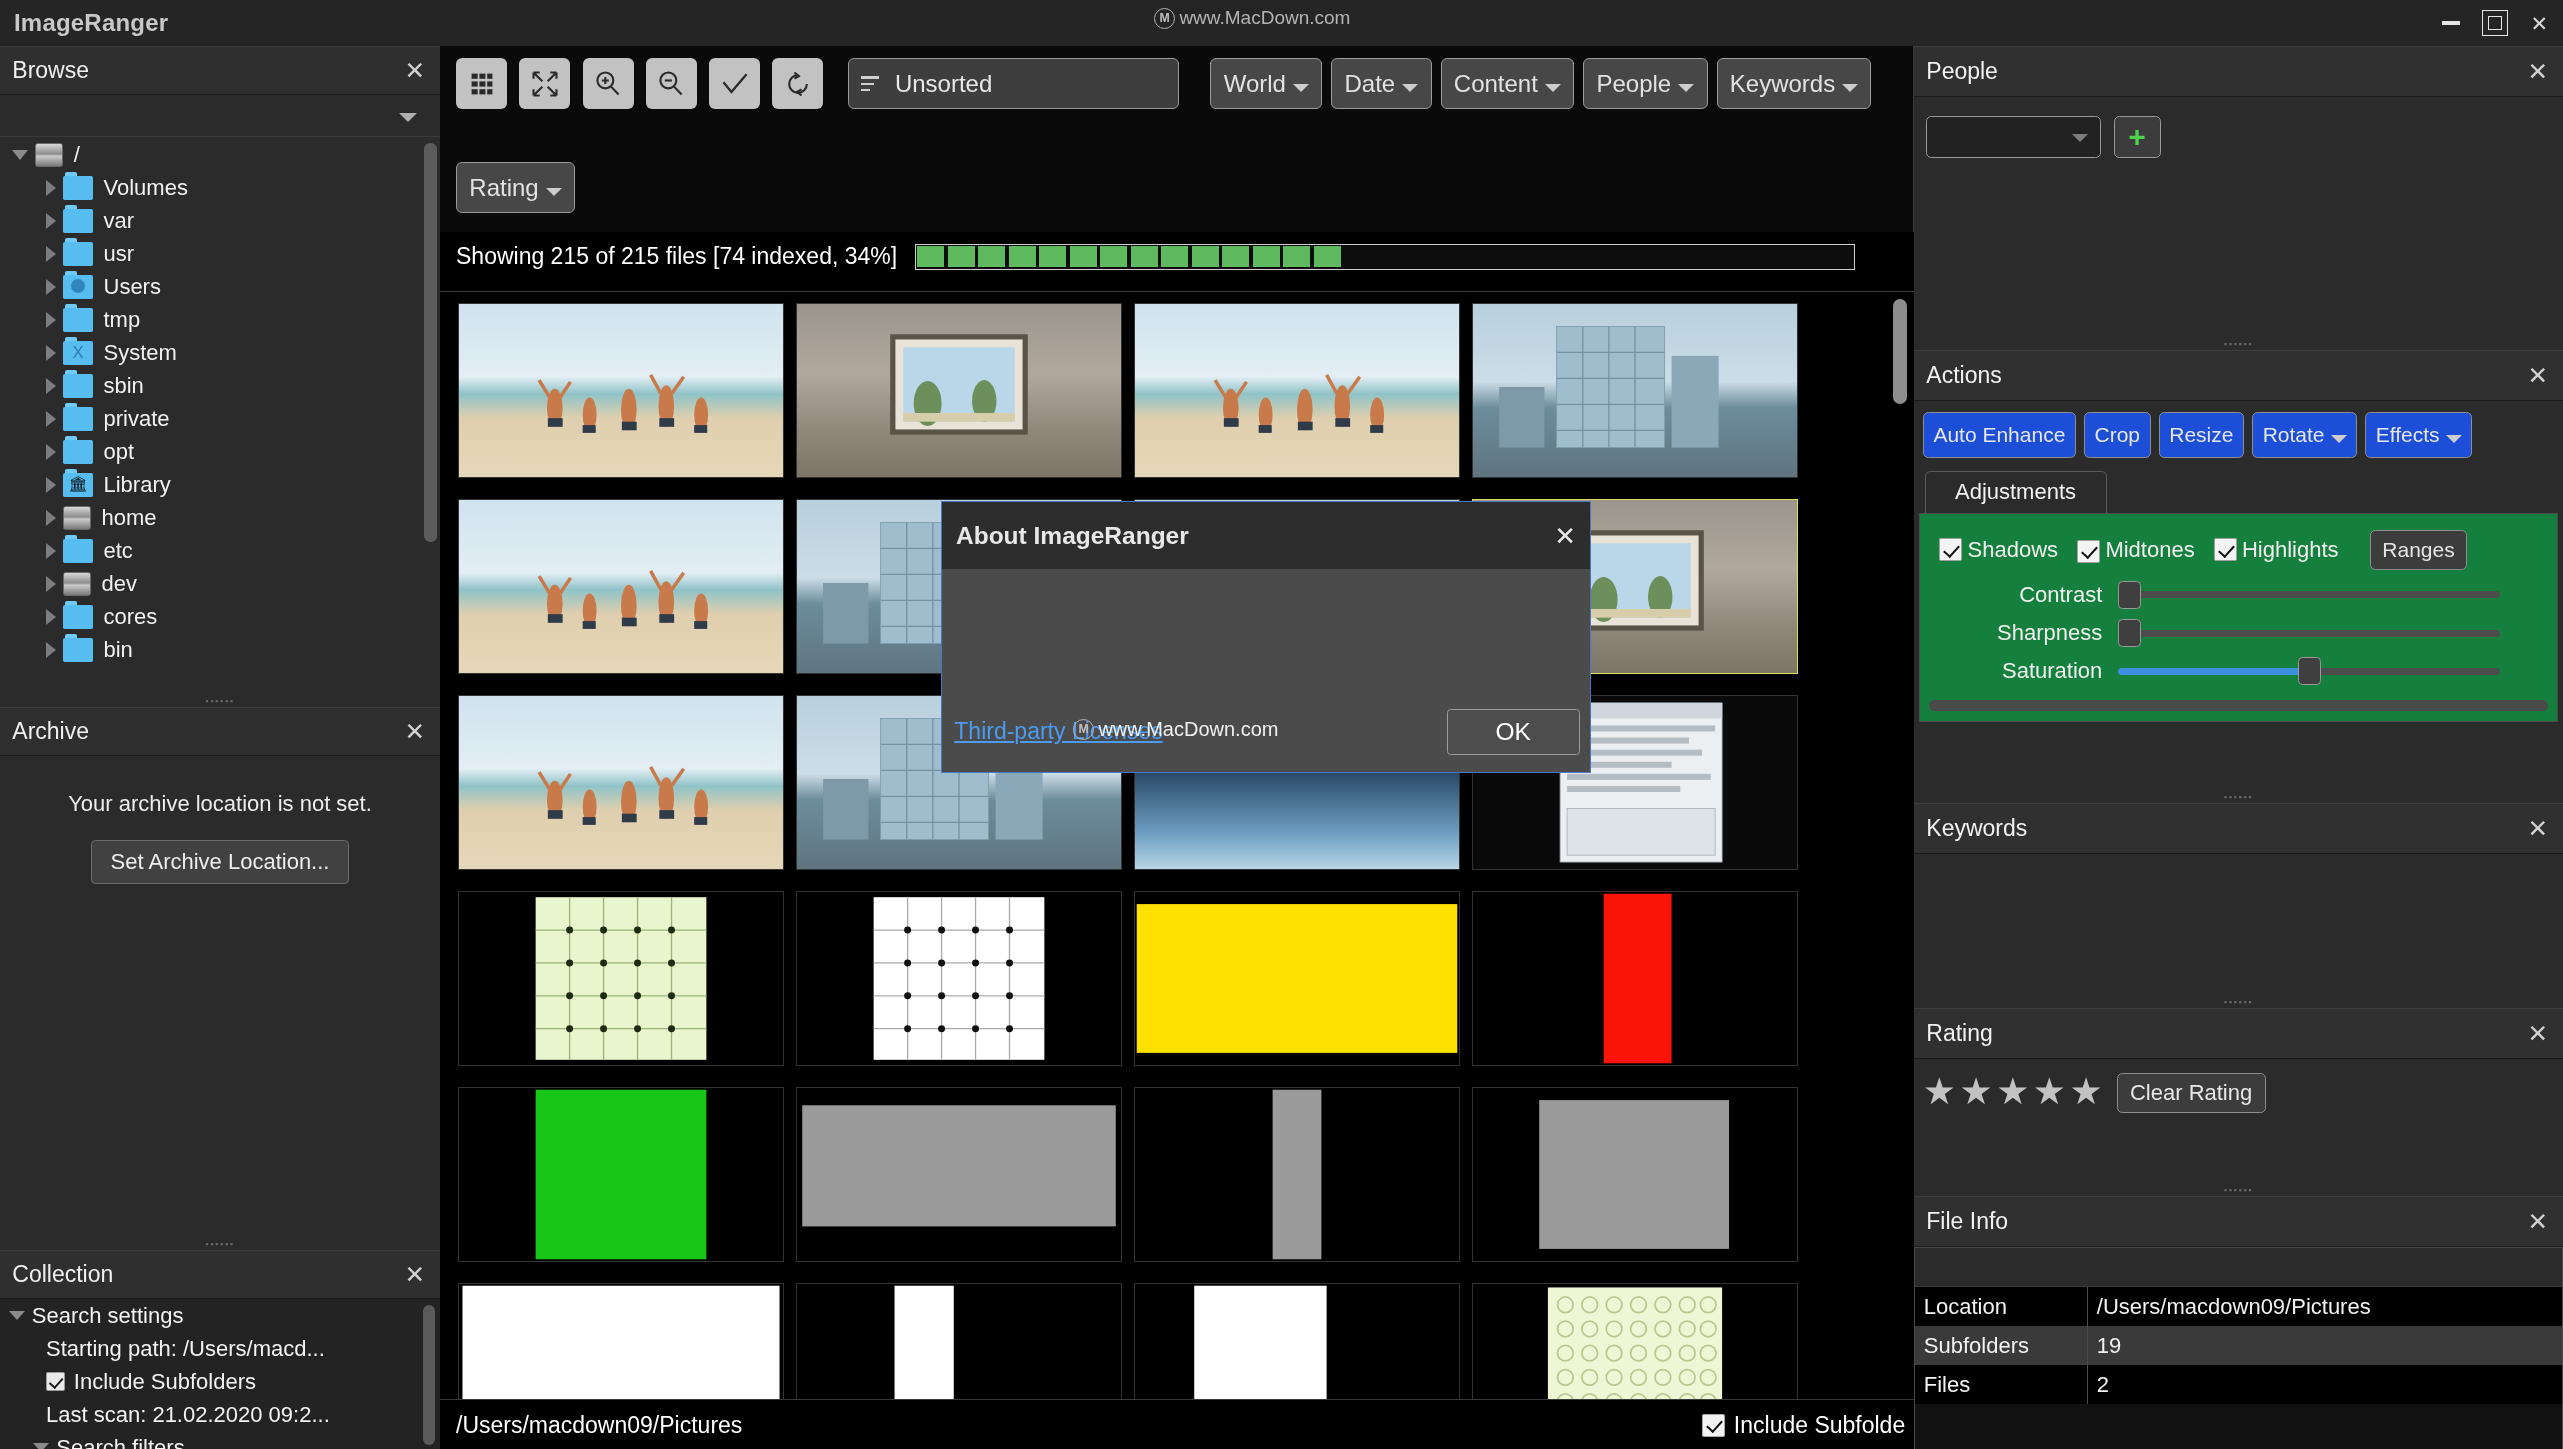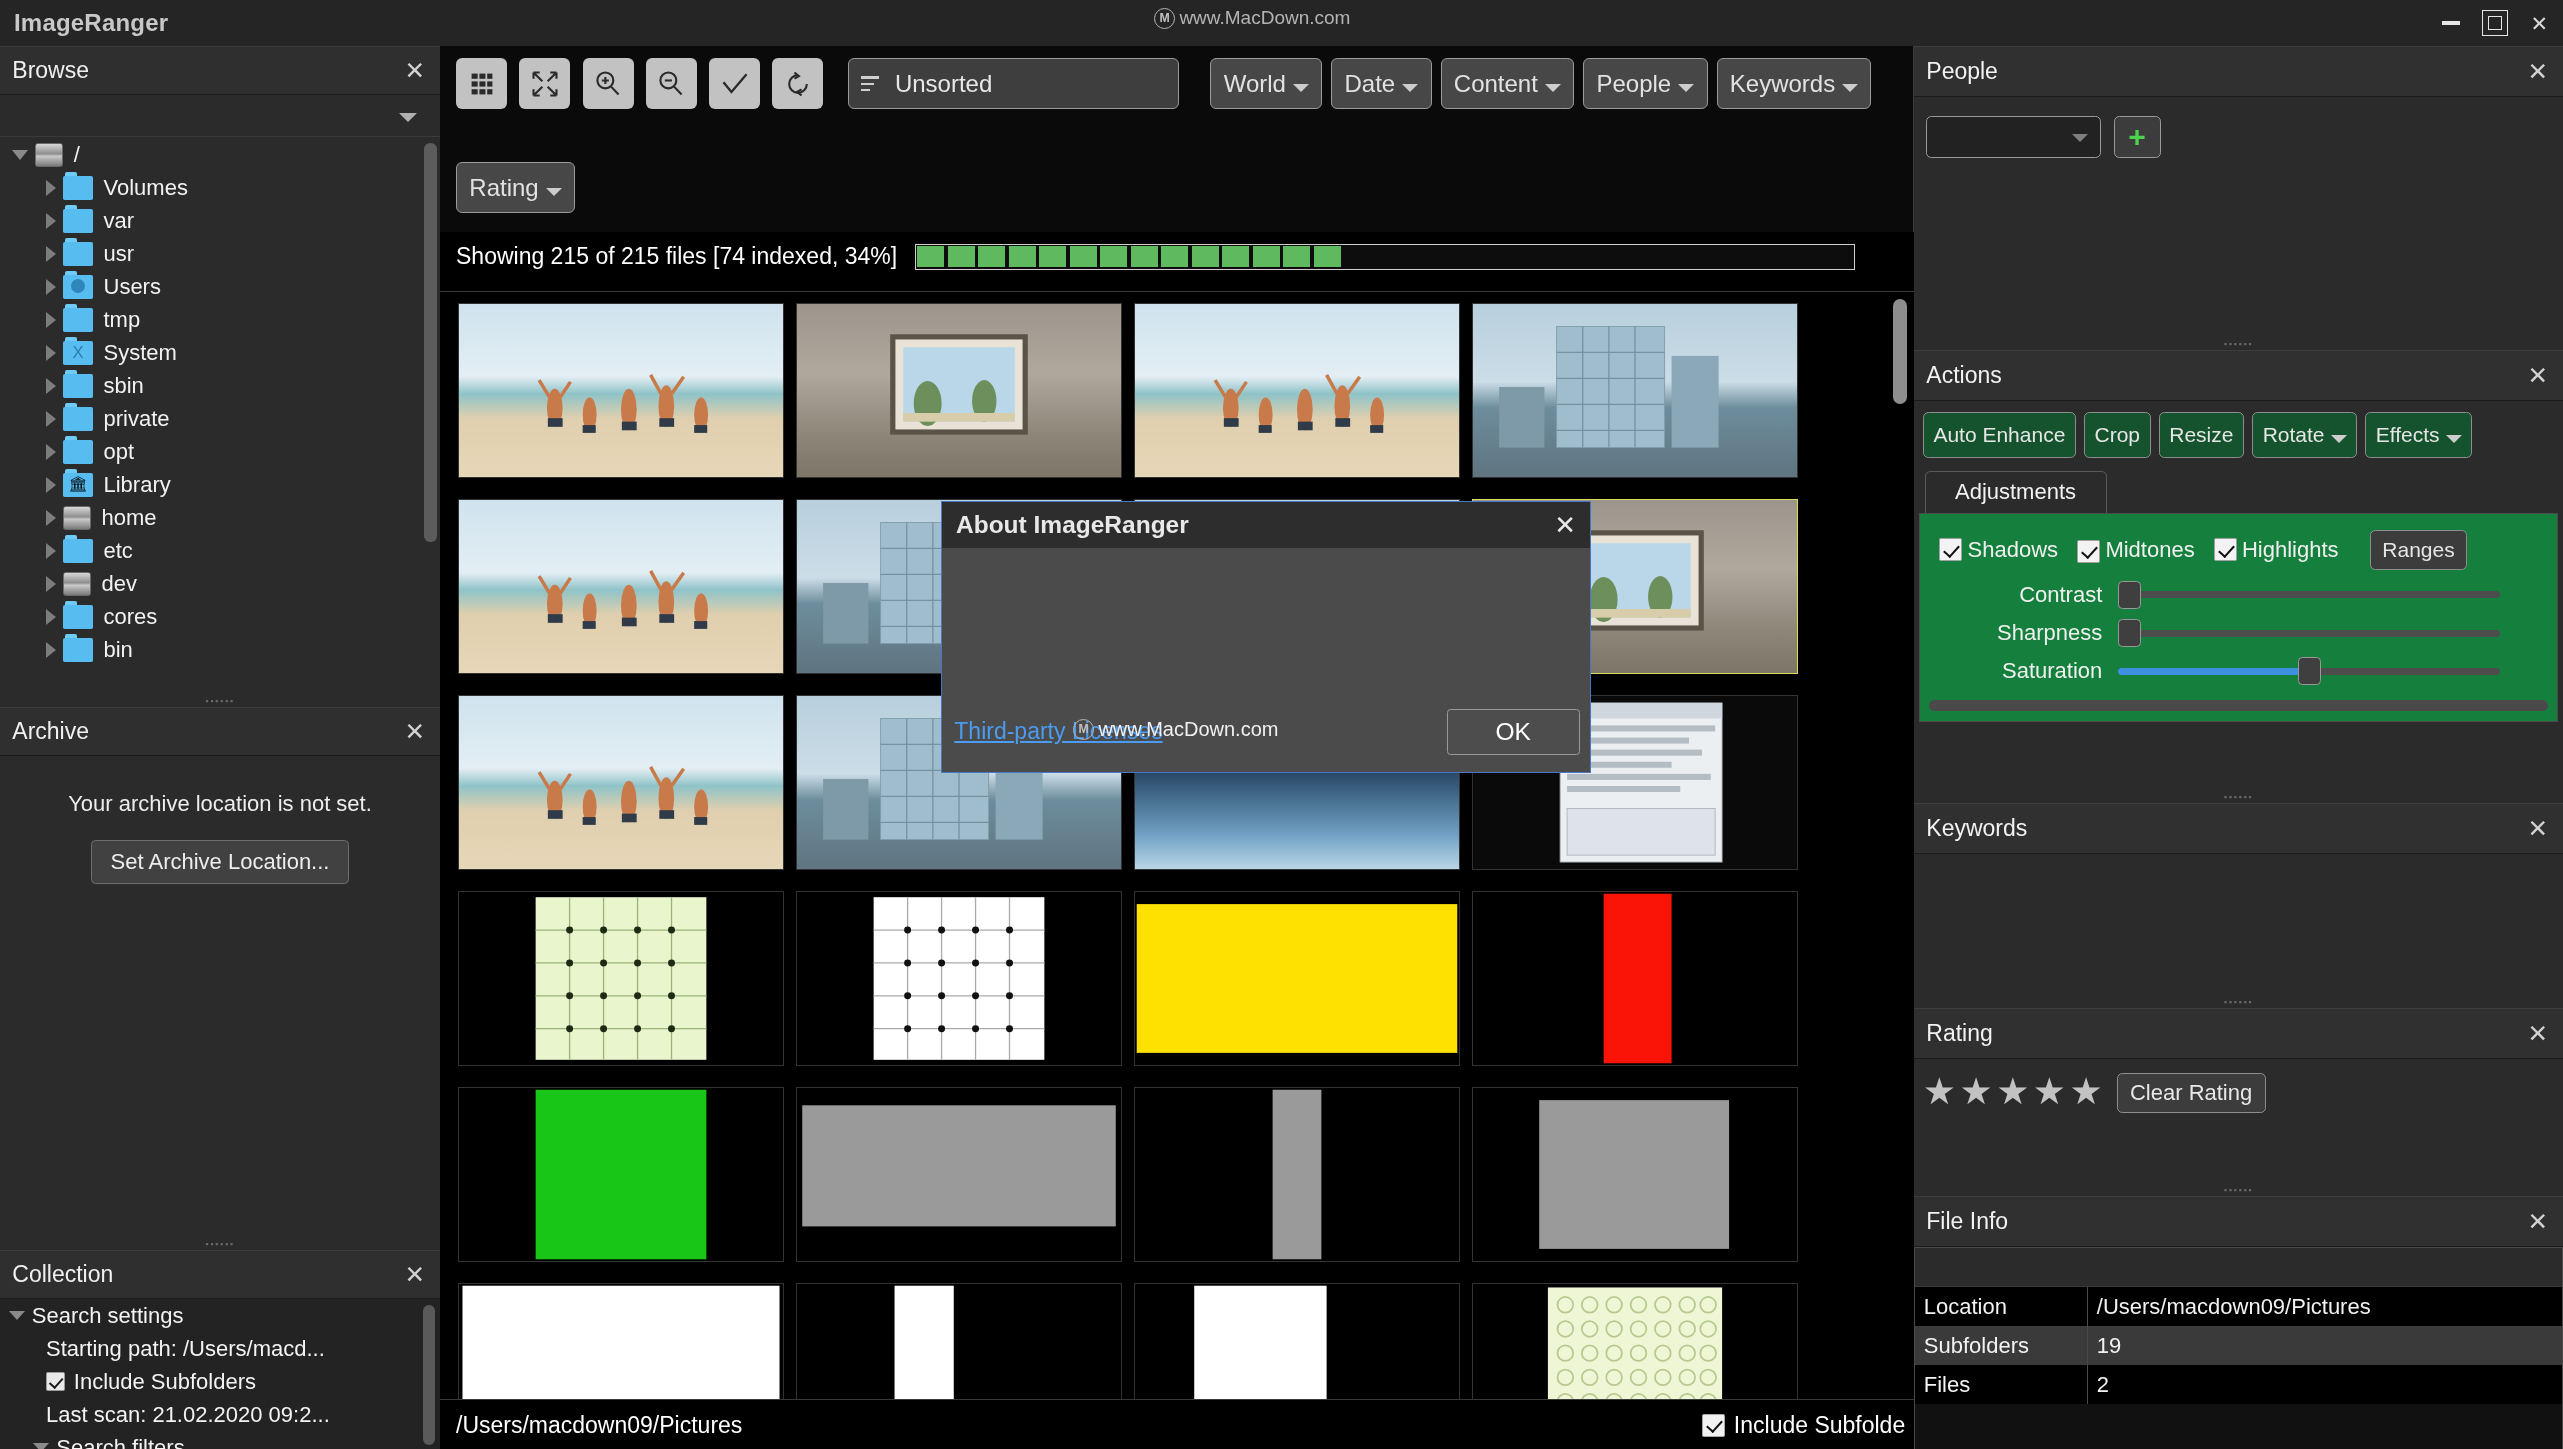--- a/index.html
+++ b/index.html
@@ -270,21 +270,21 @@
   #people-add-btn {
     width: 47px; height: 42px; background: #3c3c3c; border: 1.8px solid #9a9a9a;
     border-radius: 5.3px; display: flex; align-items: center; justify-content: center; cursor: pointer;
   }
   #people-add-plus { color: #4dd24d; font-size: 30px; font-weight: bold; line-height: 1; }
 
   #actions-panel { position: absolute; top: 292px; left: 0; width: 649px; height: 122px; }
   #actions-body { background: #2b2b2b; }
   #action-btn-row { display: flex; gap: 8px; padding: 10.5px 0 0 8.8px; }
   .action-btn {
-    height: 46px; background: #14532d; border: 1.8px solid #8e8e8e; border-radius: 5.3px;
+    height: 46px; background: #1d4ed8; border: 1.8px solid #8e8e8e; border-radius: 5.3px;
     color: #e6e6e6; font-size: 21px; display: flex; align-items: center; gap: 6.1px;
     padding: 0 9.6px; cursor: pointer; white-space: nowrap; flex:none;
   }
   #adjust-panel { position: absolute; top: 414px; left: 0; width: 649px; height: 331px; background:#2b2b2b;}
   #adjust-tab {
     margin-left: 10.5px; margin-top: 10.5px; width: 182px; height: 42px;
     background: #2b2b2b; border: 0.9px solid #5a5a5a; border-bottom: none;
     border-radius: 5.3px 5.3px 0 0; display: flex; align-items: center; justify-content: center;
     color: #f2f2f2; font-size: 22px; cursor: pointer;
   }
@@ -336,21 +336,21 @@
   .fi-row.even { background: #3a3a3a; }
   .fi-key { width: 172px; color: #f2f2f2; font-size: 22px; padding-left: 8.8px; }
   .fi-val { color: #f2f2f2; font-size: 22px; padding-left: 8.8px; border-left: 0.9px solid #4a4a4a; flex:1; height: 39px; display:flex; align-items:center;}
 
   
   #about-dialog {
     position: absolute; left: 941px; top: 501px; width: 650px; height: 272px;
     background: #4b4b4b; border: 1.8px solid #4a76c8; z-index: 50;
   }
   #about-titlebar {
-    height: 46px; background: #2d2d2d; display: flex; align-items: center; position: relative;
+    height: 67px; background: #2d2d2d; display: flex; align-items: center; position: relative;
   }
   #about-title { color: #e8e8e8; font-size: 24.5px; font-weight: bold; margin-left: 14px; }
   #about-close {
     position: absolute; right: 14px; top: 50%; transform: translateY(-50%);
     color: #e8e8e8; font-size: 26px; cursor: pointer;
   }
   #about-body { text-align: center; padding-top: 23px; }
   .about-line { color: #ffffff; font-size: 23px; line-height: 1.32; }
   #about-link { color: #4b9cf0; font-size: 23px; text-decoration: underline; cursor: pointer; }
   #about-footer { position: absolute; left: 0; bottom: 14px; width: 650px; height: 51px; }

